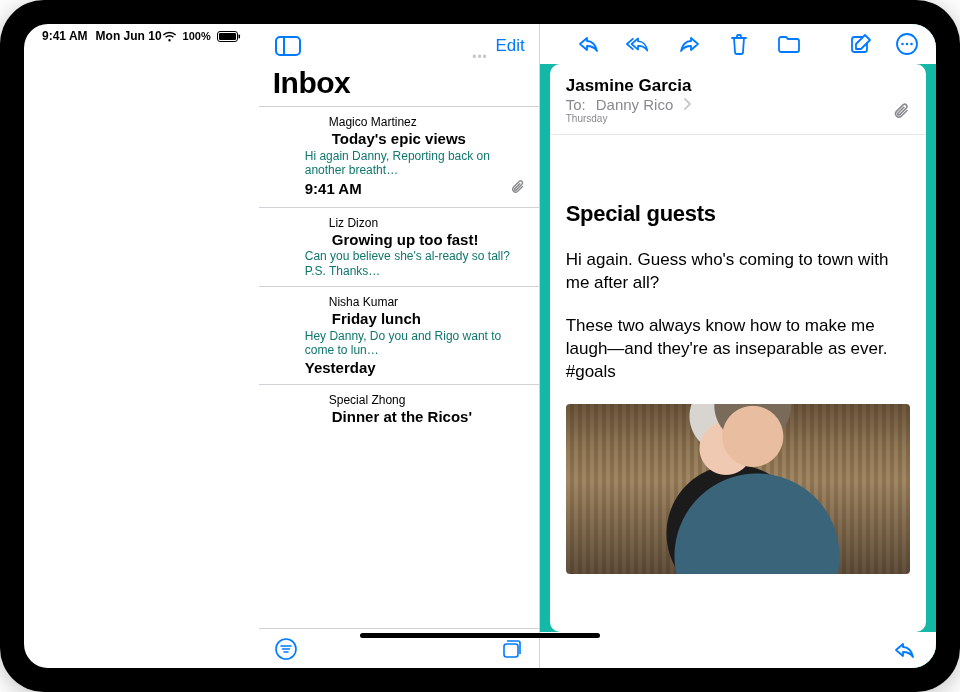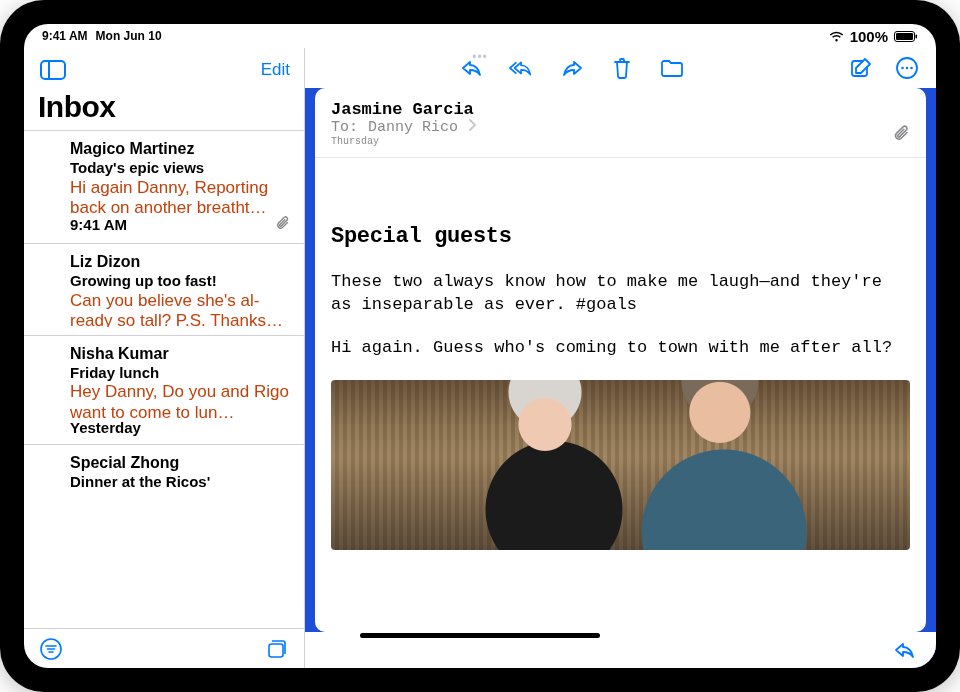--- a/index.html
+++ b/index.html
@@ -21,36 +21,36 @@
       position: relative;
       box-shadow: 0 4px 24px rgba(0,0,0,0.25);
     }
     .screen {
       width: 100%;
       height: 100%;
       background: #fff;
       border-radius: 24px;
       overflow: hidden;
       display: flex;
-      flex-direction: column;
+      flex-direction: row;
       position: relative;
     }
     
     .status-bar {
       height: 24px;
       display: flex;
       align-items: center;
       justify-content: space-between;
       padding: 0 18px;
       font-size: 12px;
       font-weight: 600;
       color: #000;
     }
     .status-left { display: flex; gap: 8px; align-items: center; }
-    .status-right { display: flex; gap: 6px; align-items: center; font-size: 15px; }
+    .status-right { display: flex; gap: 6px; align-items: center; font-size: 11px; }
     .status-icon svg { display: block; }
     
     .app {
       flex: 1;
       display: flex;
       min-height: 0;
     }
     
     .sidebar {
       width: 281px;
@@ -90,23 +90,23 @@
       flex: 1;
       overflow: hidden;
       border-top: 1px solid #d1d1d6;
     }
     .list-item {
       padding: 8px 14px 8px 46px;
       border-bottom: 1px solid #d1d1d6;
       position: relative;
       cursor: pointer;
     }
-    .li-sender { font-size: 16px; font-weight: 700; line-height: 1.25; }
-    .li-subject { font-size: 15px; font-weight: 600; line-height: 1.25; }
-    .li-preview { font-size: 17px; color: #c2410c; line-height: 1.2; max-height: 36px; overflow: hidden; }
+    .li-sender { font-size: 12px; font-weight: 400; line-height: 1.25; margin-left: 24px; }
+    .li-subject { font-size: 15px; font-weight: 600; line-height: 1.25; margin-left: 27px; }
+    .li-preview { font-size: 12px; color: #0f766e; line-height: 1.2; max-height: 36px; overflow: hidden; }
     .li-row2 { display: flex; justify-content: space-between; align-items: center; margin-top: 1px; }
     .li-time { font-size: 15px; font-weight: 600; }
     .li-attach { color: #8a8a8e; }
     .sidebar-bottom {
       height: 40px;
       border-top: 1px solid #d1d1d6;
       display: flex;
       align-items: center;
       justify-content: space-between;
       padding: 0 12px;
@@ -117,22 +117,21 @@
       color: #000;
       flex: 1;
       text-align: center;
     }
     
     .message-pane {
       flex: 1;
       display: flex;
       flex-direction: column;
       min-height: 0;
-      background: #1d4ed8;
-      font-family: Liberation Mono, monospace;
+      background: #14b8a6;
     }
     .toolbar {
       height: 40px;
       display: flex;
       align-items: center;
       padding: 0 16px;
       gap: 26px;
       background: #fff;
     }
     .toolbar-drag {
@@ -385,22 +384,22 @@
             </div>
             <div class="msg-date">Thursday</div>
             <span class="msg-attach-icon">
               <svg width="16" height="18" viewBox="0 0 16 18">
                   <path d="M13 8.5l-5.7 5.7a3.4 3.4 0 01-4.8-4.8l6.8-6.8a2.3 2.3 0 013.2 3.2l-6.8 6.8a1.1 1.1 0 01-1.6-1.6l5.7-5.7" stroke="currentColor" stroke-width="1.6" fill="none" stroke-linecap="round"></path>
                 </svg>
             </span>
           </div>
           <div class="msg-body">
             <div class="msg-subject">Special guests</div>
+            <div class="msg-para">Hi again. Guess who's coming to town with me after all?</div>
             <div class="msg-para">These two always know how to make me laugh—and they're as inseparable as ever. #goals</div>
-            <div class="msg-para">Hi again. Guess who's coming to town with me after all?</div>
             <div class="msg-image"></div>
           </div>
         </div>
 
         <div class="footer-bar">
           <div class="tool-icon">
             <svg width="24" height="20" viewBox="0 0 24 20">
                 <path d="M10 4L3 10l7 6v-4c5 0 8 2 10 5-1-6-5-10-10-10V4z" stroke="currentColor" stroke-width="1.8" fill="none" stroke-linejoin="round"></path>
               </svg>
           </div>

